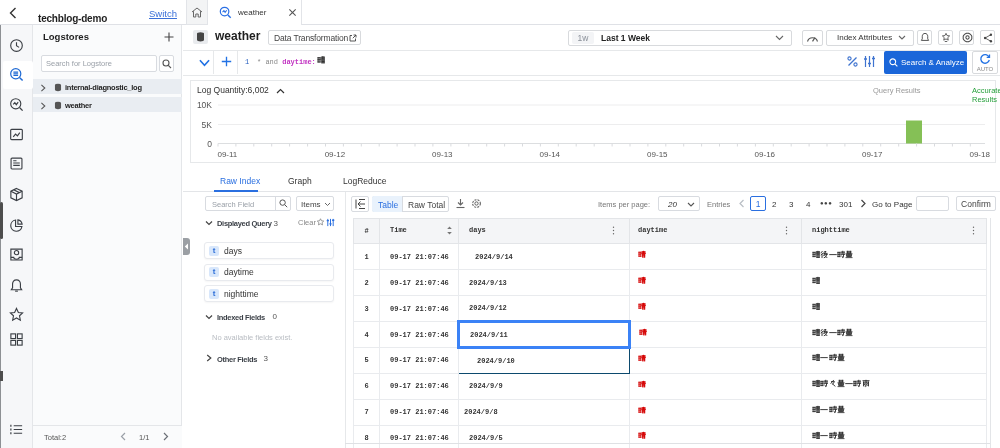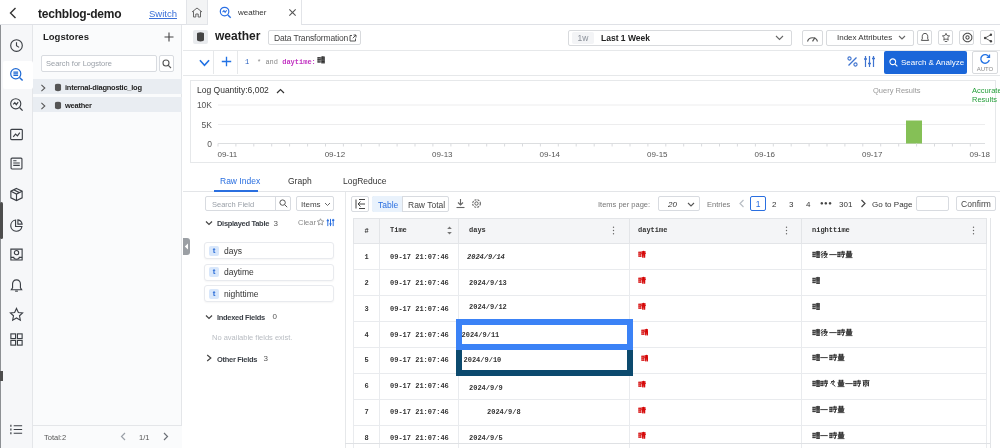--- a/index.html
+++ b/index.html
@@ -45,21 +45,21 @@
   <path d="M3 5 H13 M3 5 V12.5 M13 5 V12.5"></path>
   <path d="M5 6.8 L6.2 8.4 M9.8 6.8 L11 8.4 M5 9.8 L6.2 11.4 M9.8 9.8 L11 11.4"></path>
 </g>
 </defs>
 </svg>
 
 <div class="abs" style="left:0;top:0;width:1000px;height:25px;background:#fff;border-bottom:1px solid #dfe1e6;"></div>
 <svg class="abs" style="left:9px;top:7px" width="8" height="12" viewBox="0 0 8 12">
     <path d="M6.5 1 L1.5 6 L6.5 11" stroke="#333" stroke-width="1.4" fill="none"></path>
   </svg>
-<div class="abs" style="left:38px;top:7px;font-size:12px;font-weight:bold;letter-spacing:-0.2px;color:#1f1f1f;">techblog-demo</div>
+<div class="abs" style="left:38px;top:13px;font-size:10px;font-weight:bold;letter-spacing:-0.2px;color:#1f1f1f;">techblog-demo</div>
 <div class="abs" style="left:149px;top:7.5px;font-size:9.5px;color:#3a6fd8;text-decoration:underline;">Switch</div>
 
 <div class="abs" style="left:186px;top:0;width:22px;height:25px;background:#f3f4f5;border-left:1px solid #e2e4e8;border-right:1px solid #e2e4e8;border-bottom:1px solid #e2e4e8;"></div>
 <svg class="abs" style="left:191px;top:7px" width="12" height="11" viewBox="0 0 12 11">
     <path d="M1 5 L6 1 L11 5 M2.5 4.2 V10 H4.8 V7 H7.2 V10 H9.5 V4.2" stroke="#666" stroke-width="1" fill="none"></path>
   </svg>
 <div class="abs" style="left:208px;top:0;width:94px;height:25px;background:#fff;border-right:1px solid #e2e4e8;"></div>
 <svg class="abs" style="left:219px;top:6px" width="13" height="13" viewBox="0 0 14 14">
     <circle cx="6" cy="6" r="4.6" stroke="#2a6fe4" stroke-width="1.3" fill="none"></circle>
     <path d="M9.6 9.6 L12.6 12.6" stroke="#2a6fe4" stroke-width="1.6"></path>
@@ -357,21 +357,21 @@
   </svg>
 <div class="abs" style="left:296px;top:196px;width:38px;height:15px;border:1px solid #d8dbe0;border-radius:2px;background:#fff;"></div>
 <div class="abs" style="left:301px;top:200px;font-size:8px;color:#444;">Items</div>
 <svg class="abs" style="left:324px;top:202px" width="7" height="5" viewBox="0 0 7 5">
     <path d="M1 1 L3.5 3.5 L6 1" stroke="#666" stroke-width="1" fill="none"></path>
   </svg>
 
 <svg class="abs" style="left:205px;top:220px" width="8" height="6" viewBox="0 0 8 6">
     <path d="M1 1.5 L4 4.5 L7 1.5" stroke="#444" stroke-width="1.2" fill="none"></path>
   </svg>
-<div class="abs" style="left:217px;top:218.5px;font-size:7.5px;font-weight:bold;letter-spacing:-0.3px;color:#3a3f46;">Displayed Table</div>
+<div class="abs" style="left:217px;top:218.5px;font-size:7.5px;font-weight:bold;letter-spacing:-0.3px;color:#3a3f46;">Displayed Query</div>
 <div class="abs" style="left:273.5px;top:218.5px;font-size:8px;color:#555;">3</div>
 <div class="abs" style="left:298px;top:218px;font-size:7.5px;color:#888;">Clear</div>
 <svg class="abs" style="left:316px;top:217.5px" width="9" height="9" viewBox="0 0 12 12">
     <path d="M6 1 L7.3 3.7 L10.3 4.1 L8.1 6.2 L8.7 9.2 L6 7.7 L3.3 9.2 L3.9 6.2 L1.7 4.1 L4.7 3.7 Z" stroke="#888" stroke-width="1.1" fill="none"></path>
   </svg>
 <svg class="abs" style="left:326px;top:217.5px" width="9" height="9" viewBox="0 0 10 10">
     <path d="M2 1 V9 M5 1 V9 M8 1 V9" stroke="#2a6fe0" stroke-width="1.1"></path>
     <path d="M0.8 3 H3.2 M3.8 6.5 H6.2 M6.8 2.5 H9.2" stroke="#2a6fe0" stroke-width="1.4"></path>
   </svg>
 
@@ -469,21 +469,21 @@
               </svg></span></td>
 <td style="border:1px solid #e3e5e8;padding-left:10px;">nighttime<span style="float:right;padding-right:11px;"><svg width="3" height="9" viewBox="0 0 3 9" style="display:inline-block">
                 <circle cx="1.5" cy="1.2" r="0.7" fill="#666"></circle>
                 <circle cx="1.5" cy="4.5" r="0.7" fill="#666"></circle>
                 <circle cx="1.5" cy="7.8" r="0.7" fill="#666"></circle>
               </svg></span></td>
 </tr>
 <tr style="height:25.9px;background:#fff;">
 <td style="border:1px solid #e9ebee;text-align:center;">1</td>
 <td style="border:1px solid #e9ebee;padding-left:10px;">09-17 21:07:46</td>
-<td style="border:1px solid #e9ebee;padding-left:8px;font-style:italic;">2024/9/14</td>
+<td style="border:1px solid #e9ebee;padding-left:16px;">2024/9/14</td>
 <td style="border:1px solid #e9ebee;padding-left:8px;"><svg class="cjk" width="7.5" height="7.5" viewBox="0 0 16 16" style="margin-right:0.3px">
               <use href="#g-hare" stroke="#d40000" stroke-width="2.0"></use>
             </svg></td>
 <td style="border:1px solid #e9ebee;padding-left:10px;"><svg class="cjk" width="8" height="8" viewBox="0 0 16 16" style="margin-right:0.3px">
               <use href="#g-hare" stroke="#2b2b2b" stroke-width="1.85"></use>
             </svg><svg class="cjk" width="8" height="8" viewBox="0 0 16 16" style="margin-right:0.3px">
               <use href="#g-nochi" stroke="#2b2b2b" stroke-width="1.85"></use>
             </svg><svg class="cjk" width="8" height="8" viewBox="0 0 16 16" style="margin-right:0.3px">
               <use href="#g-ichi" stroke="#2b2b2b" stroke-width="1.85"></use>
             </svg><svg class="cjk" width="8" height="8" viewBox="0 0 16 16" style="margin-right:0.3px">
@@ -510,40 +510,40 @@
 <td style="border:1px solid #e9ebee;padding-left:8px;"><svg class="cjk" width="7.5" height="7.5" viewBox="0 0 16 16" style="margin-right:0.3px">
               <use href="#g-hare" stroke="#d40000" stroke-width="2.0"></use>
             </svg></td>
 <td style="border:1px solid #e9ebee;padding-left:10px;"><svg class="cjk" width="8" height="8" viewBox="0 0 16 16" style="margin-right:0.3px">
               <use href="#g-hare" stroke="#2b2b2b" stroke-width="1.85"></use>
             </svg></td>
 </tr>
 <tr style="height:25.9px;background:#fff;">
 <td style="border:1px solid #e9ebee;text-align:center;">4</td>
 <td style="border:1px solid #e9ebee;padding-left:10px;">09-17 21:07:46</td>
-<td style="border:6px solid #3b82f6;">2024/9/11</td>
+<td style="border:3px solid #3b82f6;padding-left:10px;">2024/9/11</td>
 <td style="border:1px solid #e9ebee;padding-left:8px;"><svg class="cjk" width="7.5" height="7.5" viewBox="0 0 16 16" style="margin-right:0.3px">
               <use href="#g-hare" stroke="#d40000" stroke-width="2.0"></use>
             </svg></td>
 <td style="border:1px solid #e9ebee;padding-left:10px;"><svg class="cjk" width="8" height="8" viewBox="0 0 16 16" style="margin-right:0.3px">
               <use href="#g-hare" stroke="#2b2b2b" stroke-width="1.85"></use>
             </svg><svg class="cjk" width="8" height="8" viewBox="0 0 16 16" style="margin-right:0.3px">
               <use href="#g-nochi" stroke="#2b2b2b" stroke-width="1.85"></use>
             </svg><svg class="cjk" width="8" height="8" viewBox="0 0 16 16" style="margin-right:0.3px">
               <use href="#g-ichi" stroke="#2b2b2b" stroke-width="1.85"></use>
             </svg><svg class="cjk" width="8" height="8" viewBox="0 0 16 16" style="margin-right:0.3px">
               <use href="#g-toki" stroke="#2b2b2b" stroke-width="1.85"></use>
             </svg><svg class="cjk" width="8" height="8" viewBox="0 0 16 16" style="margin-right:0.3px">
               <use href="#g-kumori" stroke="#2b2b2b" stroke-width="1.85"></use>
             </svg></td>
 </tr>
 <tr style="height:25.9px;background:#fff;">
 <td style="border:1px solid #e9ebee;text-align:center;">5</td>
 <td style="border:1px solid #e9ebee;padding-left:10px;">09-17 21:07:46</td>
-<td style="border:6px solid #0c4a6e;padding-left:2px;">2024/9/10</td>
+<td style="border:1px solid #0c4a6e;padding-left:18px;">2024/9/10</td>
 <td style="border:1px solid #e9ebee;padding-left:8px;"><svg class="cjk" width="7.5" height="7.5" viewBox="0 0 16 16" style="margin-right:0.3px">
               <use href="#g-hare" stroke="#d40000" stroke-width="2.0"></use>
             </svg></td>
 <td style="border:1px solid #e9ebee;padding-left:10px;"><svg class="cjk" width="8" height="8" viewBox="0 0 16 16" style="margin-right:0.3px">
               <use href="#g-hare" stroke="#2b2b2b" stroke-width="1.85"></use>
             </svg><svg class="cjk" width="8" height="8" viewBox="0 0 16 16" style="margin-right:0.3px">
               <use href="#g-ichi" stroke="#2b2b2b" stroke-width="1.85"></use>
             </svg><svg class="cjk" width="8" height="8" viewBox="0 0 16 16" style="margin-right:0.3px">
               <use href="#g-toki" stroke="#2b2b2b" stroke-width="1.85"></use>
             </svg><svg class="cjk" width="8" height="8" viewBox="0 0 16 16" style="margin-right:0.3px">
@@ -569,21 +569,21 @@
               <use href="#g-ichi" stroke="#2b2b2b" stroke-width="1.85"></use>
             </svg><svg class="cjk" width="8" height="8" viewBox="0 0 16 16" style="margin-right:0.3px">
               <use href="#g-toki" stroke="#2b2b2b" stroke-width="1.85"></use>
             </svg><svg class="cjk" width="8" height="8" viewBox="0 0 16 16" style="margin-right:0.3px">
               <use href="#g-ame" stroke="#2b2b2b" stroke-width="1.85"></use>
             </svg></td>
 </tr>
 <tr style="height:25.9px;background:#fff;">
 <td style="border:1px solid #e9ebee;text-align:center;">7</td>
 <td style="border:1px solid #e9ebee;padding-left:10px;">09-17 21:07:46</td>
-<td style="border:1px solid #e9ebee;padding-left:28px;">2024/9/8</td>
+<td style="border:1px solid #e9ebee;padding-left:5px;">2024/9/8</td>
 <td style="border:1px solid #e9ebee;padding-left:8px;"><svg class="cjk" width="7.5" height="7.5" viewBox="0 0 16 16" style="margin-right:0.3px">
               <use href="#g-hare" stroke="#d40000" stroke-width="2.0"></use>
             </svg></td>
 <td style="border:1px solid #e9ebee;padding-left:10px;"><svg class="cjk" width="8" height="8" viewBox="0 0 16 16" style="margin-right:0.3px">
               <use href="#g-hare" stroke="#2b2b2b" stroke-width="1.85"></use>
             </svg><svg class="cjk" width="8" height="8" viewBox="0 0 16 16" style="margin-right:0.3px">
               <use href="#g-ichi" stroke="#2b2b2b" stroke-width="1.85"></use>
             </svg><svg class="cjk" width="8" height="8" viewBox="0 0 16 16" style="margin-right:0.3px">
               <use href="#g-toki" stroke="#2b2b2b" stroke-width="1.85"></use>
             </svg><svg class="cjk" width="8" height="8" viewBox="0 0 16 16" style="margin-right:0.3px">

